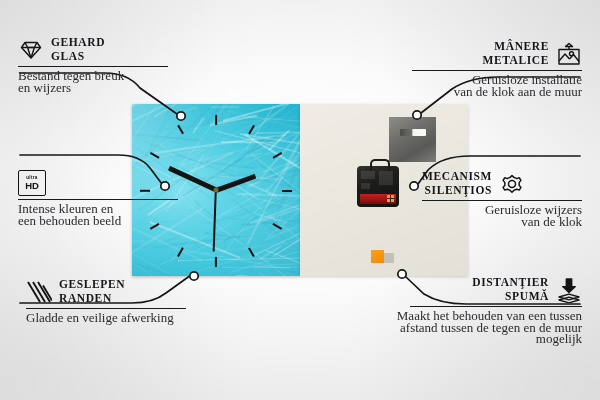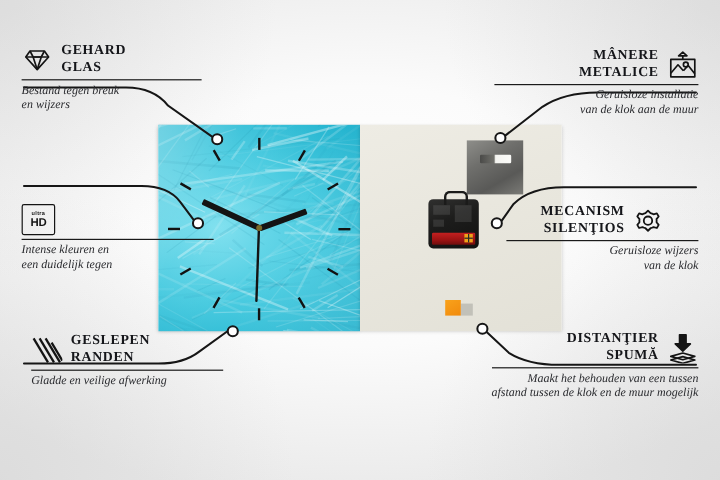--- a/index.html
+++ b/index.html
@@ -63,22 +63,22 @@
 
   
   .callout{position:absolute;}
   .callout .head{display:flex;align-items:center;gap:7px;}
   .callout.right-side .head{flex-direction:row-reverse;}
   .ttl{font-family:"Liberation Serif",serif;font-weight:700;font-size:11.5px;
     letter-spacing:.6px;color:#15161a;line-height:13.5px;text-transform:uppercase;}
   .callout.left-side .ttl{text-align:left;}
   .callout.right-side .ttl{text-align:right;}
   .rule{height:1px;background:#1a1a1a;margin-top:3px;}
-  .desc{font-family:"Liberation Serif",serif;font-size:10px;color:#2a2b2f;
-    line-height:11.5px;margin-top:3px;font-style:italic;}
+  .desc{font-family:"Liberation Serif",serif;font-size:13px;color:#2a2b2f;
+    line-height:11.5px;margin-top:3px;}
   .callout.right-side .desc{text-align:right;}
   .ico{width:14px;height:26px;flex:0 0 26px;display:block;}
   .ico svg{display:block;width:26px;height:26px;}
 
   .hd-box{width:26px;height:24px;border:1.6px solid #141414;border-radius:2px;
     display:flex;flex-direction:column;align-items:center;justify-content:center;line-height:1;}
   .hd-u{font-family:"Liberation Sans",sans-serif;font-size:4.6px;font-weight:700;letter-spacing:.3px;color:#141414;}
   .hd-t{font-family:"Liberation Sans",sans-serif;font-size:9.5px;font-weight:700;letter-spacing:-.2px;color:#141414;margin-top:.5px;}
 </style>
 </head>
@@ -332,21 +332,21 @@
     <span class="ico">
       <span class="hd-box">
         <span class="hd-u">ultra</span>
         <span class="hd-t">HD</span>
       </span>
     </span>
   </div>
   <div class="rule" style="width:160px;"></div>
   <div class="desc">
     <div>Intense kleuren en</div>
-    <div>een duidelijk tegen</div>
+    <div>een behouden beeld</div>
   </div>
 </div>
 
 <div class="callout left-side" style="left:26px;top:278px;width:170px;">
   <div class="head">
     <span class="ico">
       <svg viewBox="0 0 26 26">
           <g stroke="#141414" stroke-width="1.9" stroke-linecap="butt">
         <line x1="2" y1="3" x2="14" y2="23"></line>
             <line x1="7" y1="3" x2="19" y2="23"></line>
@@ -386,21 +386,21 @@
     </div>
   </div>
   <div class="rule" style="width:170px;margin-left:auto;"></div>
   <div class="desc">
     <div>Geruisloze installatie</div>
     <div>van de klok aan de muur</div>
   </div>
 </div>
 
 <div class="callout right-side" style="right:18px;top:170px;width:160px;">
-  <div class="head" style="justify-content:center;">
+  <div class="head" style="justify-content:flex-end;">
     <span class="ico">
       <svg viewBox="0 0 26 26">
           <g fill="none" stroke="#141414" stroke-width="1.5" stroke-linejoin="round">
         <path d="M13,2.3 L15.1,4.4 A8.8,8.8 0 0,1 17.6,5.4 L20.4,4.6 L21.9,7.2 L20.1,9.4
                  A8.8,8.8 0 0,1 20.1,12 L21.9,14.2 L20.4,16.8 L17.6,16 A8.8,8.8 0 0,1 15.1,17
                  L13,19.1 L10.9,17 A8.8,8.8 0 0,1 8.4,16 L5.6,16.8 L4.1,14.2 L5.9,12
                  A8.8,8.8 0 0,1 5.9,9.4 L4.1,7.2 L5.6,4.6 L8.4,5.4 A8.8,8.8 0 0,1 10.9,4.4 Z" transform="translate(0,2.2)"></path>
         <circle cx="13" cy="12.9" r="3.5"></circle>
           </g>
         </svg>
@@ -429,15 +429,15 @@
         </svg>
     </span>
     <div>
       <div class="ttl">DISTANŢIER</div>
       <div class="ttl">SPUMĂ</div>
     </div>
   </div>
   <div class="rule" style="width:172px;margin-left:auto;"></div>
   <div class="desc" style="width:196px;margin-left:-24px;">
     <div>Maakt het behouden van een tussen</div>
-    <div>afstand tussen de klok en de muur mogelijk</div>
+    <div>afstand tussen de tegen en de muur mogelijk</div>
   </div>
 </div>
 
 </body></html>

